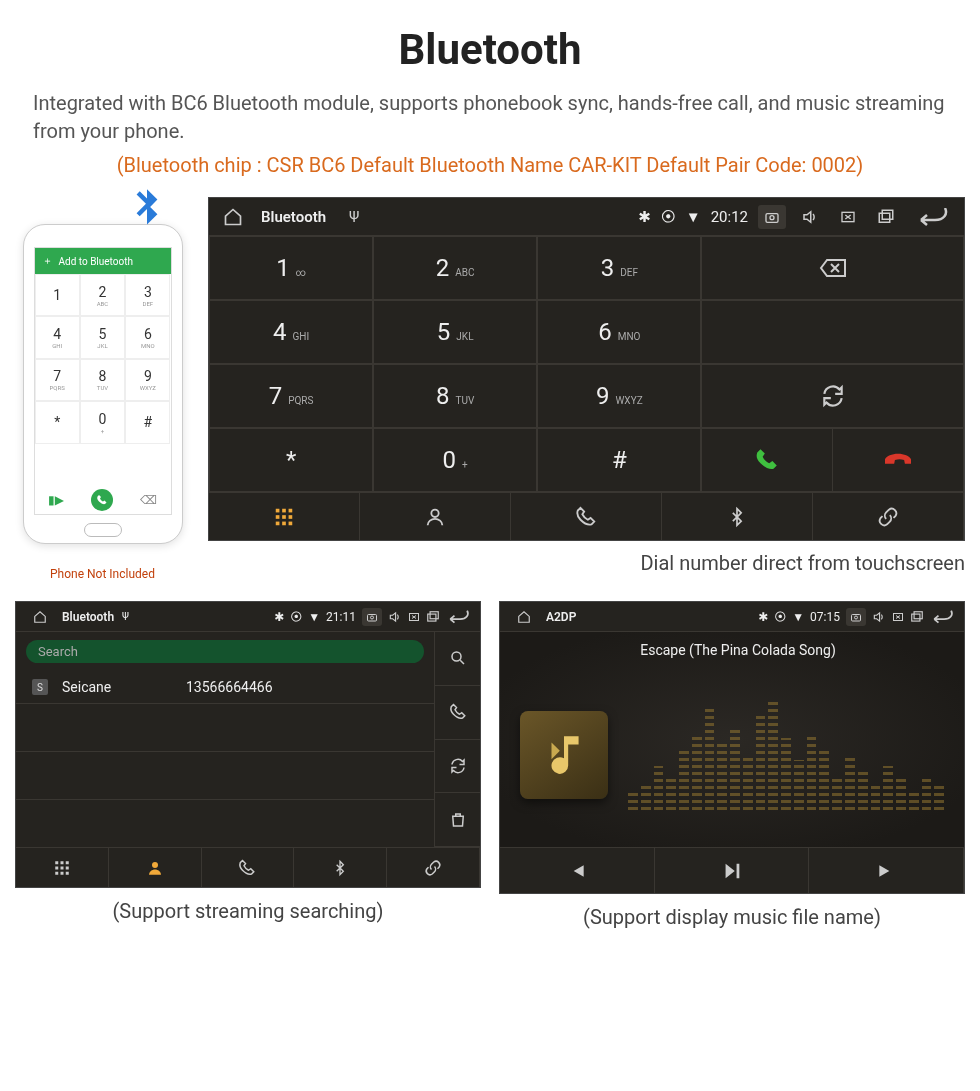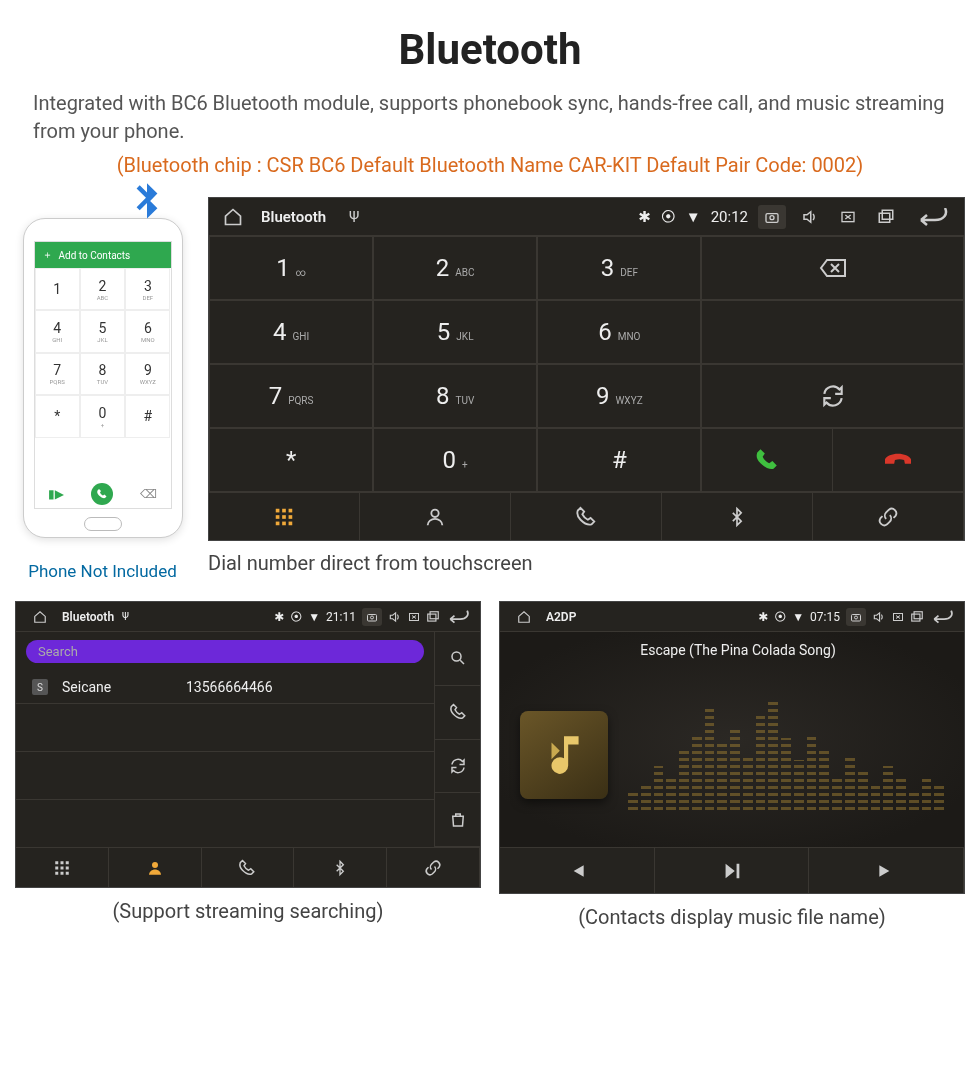--- a/index.html
+++ b/index.html
@@ -101,28 +101,28 @@
     width: 38px; height: 14px;
     border: 1px solid #bbb;
     border-radius: 8px;
   }
   .bt-waves {
     position: absolute;
     top: -40px; right: 10px;
     color: #2a7bd9;
   }
   .phone-caption {
-    color: #0369a1;
-    font-size: 17px;
+    color: #c2410c;
+    font-size: 12px;
     display: block;
     margin-top: 23px;
   }
   .dialer-col { flex: 1; }
   .dialer-caption {
-    text-align: left;
+    text-align: right;
     font-size: 20px;
     color: #444;
     padding: 10px 0 6px 0;
   }
 
   
   .hu {
     background: #25231f;
     color: #eee;
     border: 1px solid #444;
@@ -198,21 +198,21 @@
     color: #444;
     padding-top: 10px;
     line-height: 1.35;
   }
 
   
   .contacts-body { height: 215px; display:flex; }
   .contacts-main { flex:1; display:flex; flex-direction:column; }
   .search-bar {
     margin: 8px 10px;
-    background: #6d28d9;
+    background: #14532d;
     border-radius: 14px;
     color: #aaa;
     padding: 4px 12px;
     font-size: 13px;
   }
   .contact-row {
     display:flex;
     gap: 14px;
     padding: 8px 16px;
     font-size: 14px;
@@ -289,21 +289,21 @@
   <div class="phone-col">
     <div class="phone-mock">
       <span class="bt-waves">
         <svg width="50" height="50" viewBox="0 0 24 24" fill="#2a7bd9">
             <path d="M12 2l5 5-3.5 3.5L17 14l-5 5v-7.5L8.5 15 7 13.5 11.5 9 7 4.5 8.5 3 12 6.5V2z"></path>
           </svg>
       </span>
       <div class="phone-screen">
         <div class="phone-topbar">
           <span>＋</span>
-          <span>Add to Contacts</span>
+          <span>Add to Bluetooth</span>
         </div>
         <div class="phone-grid" id="phone-grid">
             <div class="phone-key">
               <span>1</span>
               <span class="sub"></span>
             </div>
             <div class="phone-key">
               <span>2</span>
               <span class="sub">ABC</span>
             </div>
@@ -750,16 +750,16 @@
             </svg>
           </div>
         <div class="pbtn">
             <svg width="20" height="20" viewBox="0 0 24 24" fill="#ccc">
               <path d="M18 5v14M4 5l12 7-12 7z"></path>
             </svg>
           </div>
       </div>
     </div>
     <div class="lower-caption">
-      <div>(Contacts display music file name)</div>
+      <div>(Support display music file name)</div>
     </div>
   </div>
 </div>
 
 </body></html>

